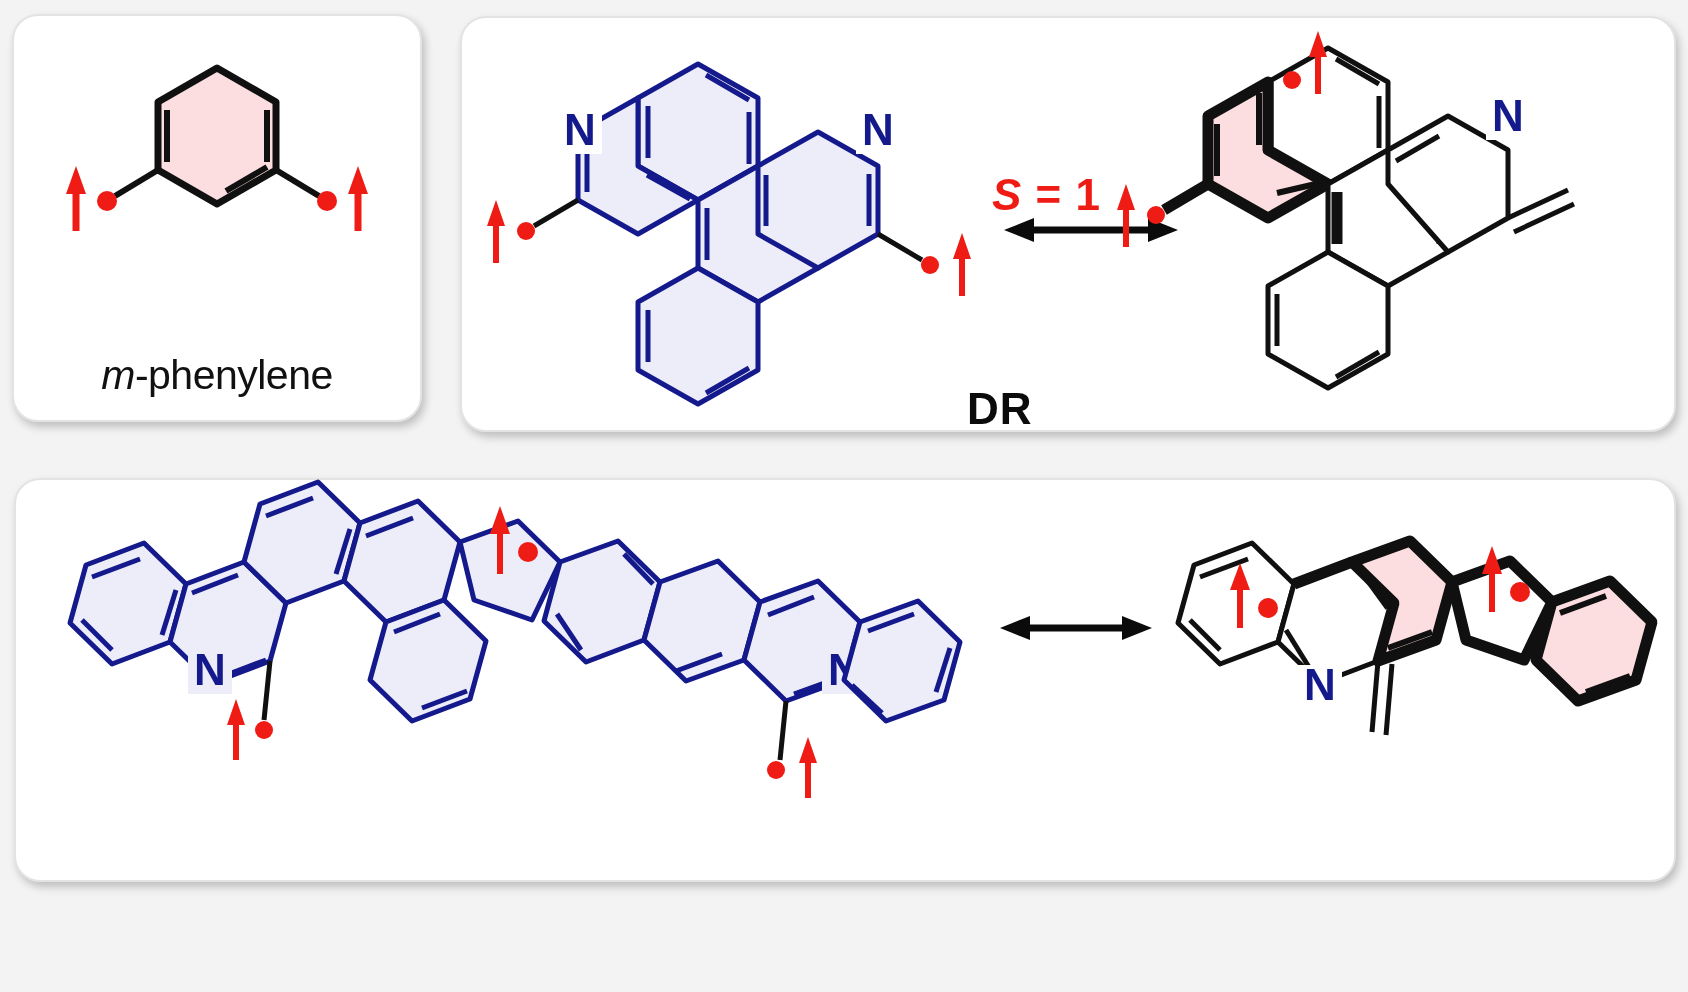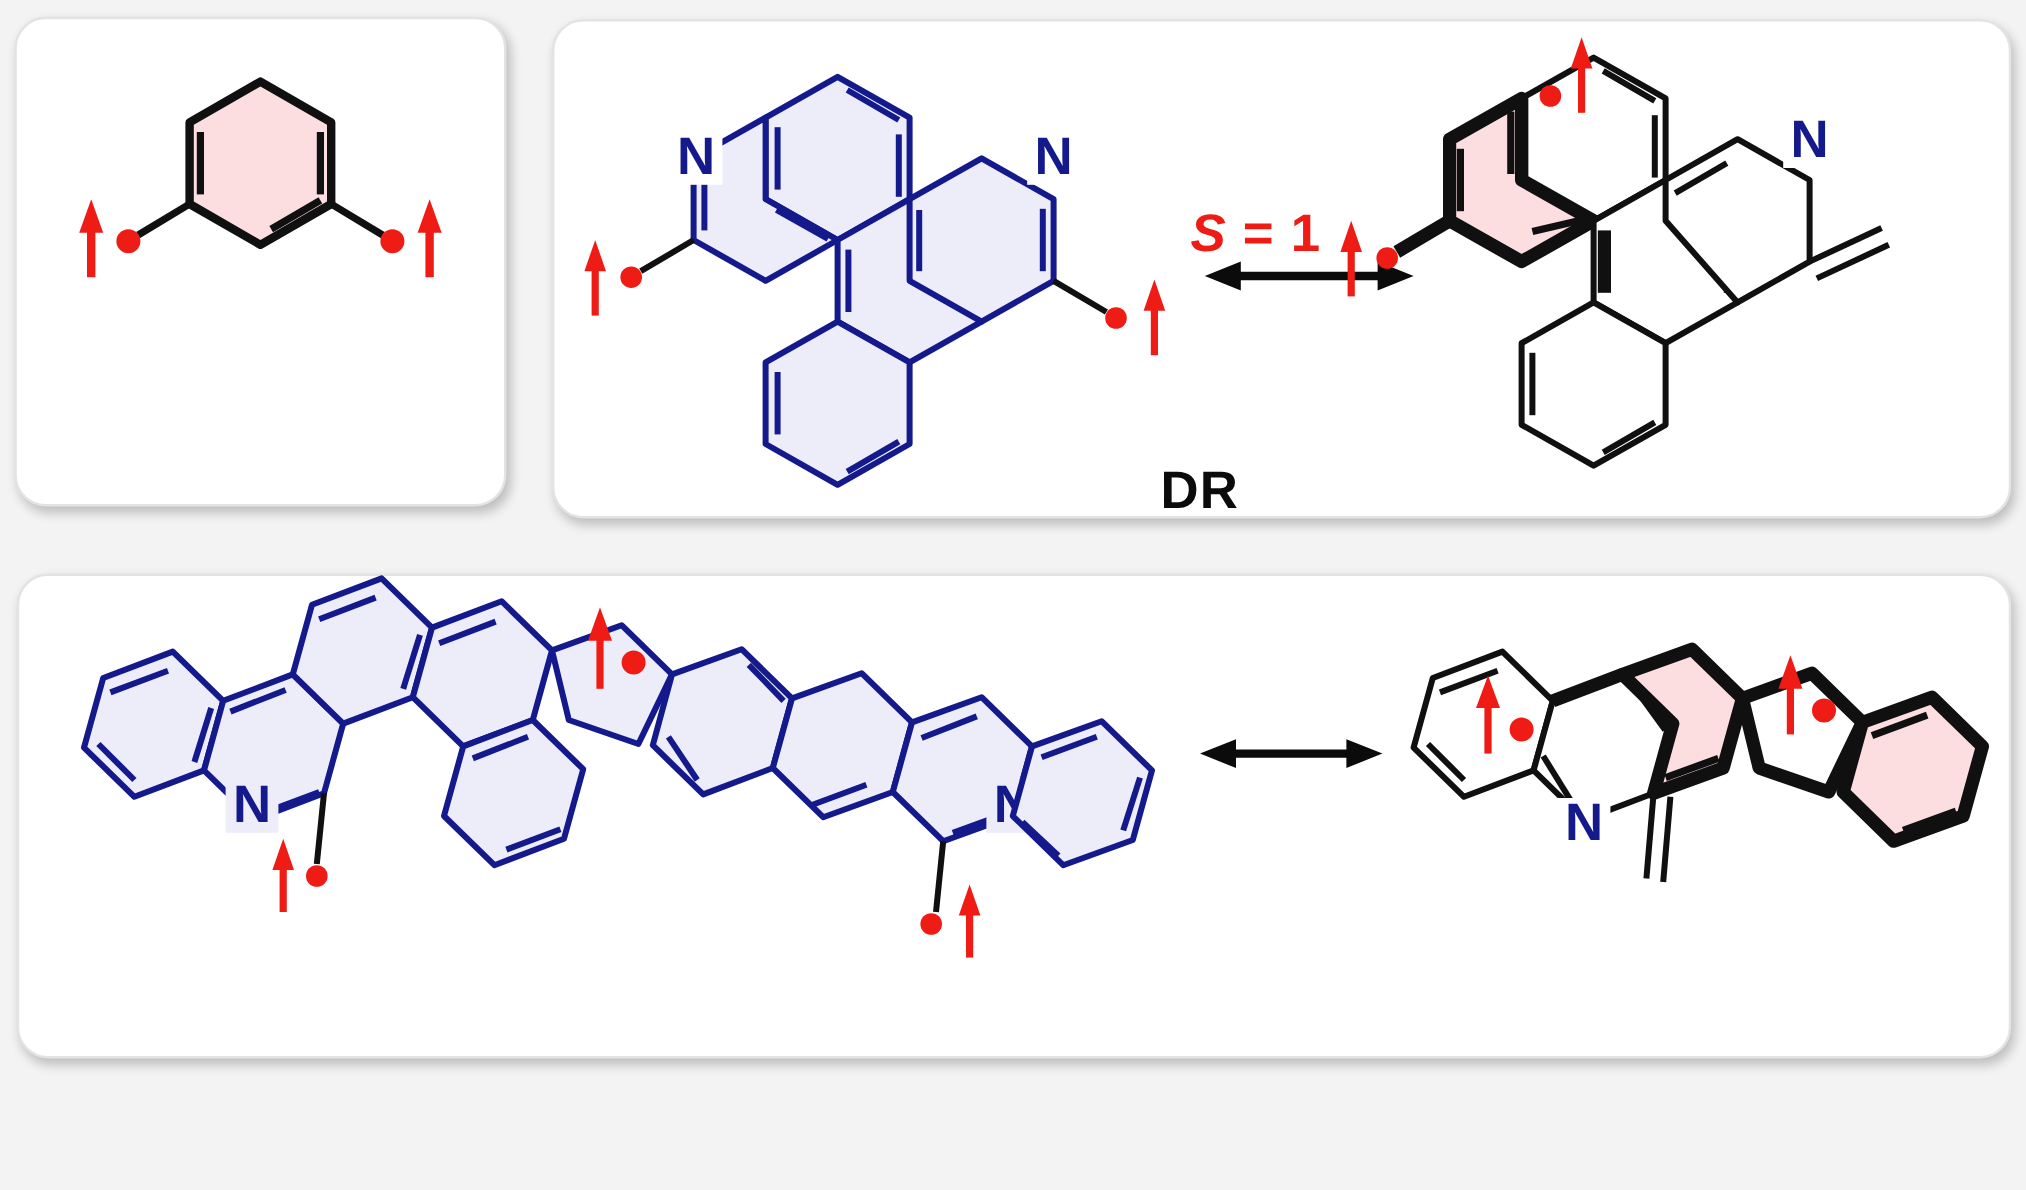--- a/index.html
+++ b/index.html
@@ -90,20 +90,21 @@
         <g>
           <line x1="62" y1="215" x2="62" y2="164" stroke="#ee1c15" stroke-width="7"></line>
           <polygon points="62,150 52,178 72,178" fill="#ee1c15"></polygon>
         </g>
         <g>
           <line x1="344" y1="215" x2="344" y2="164" stroke="#ee1c15" stroke-width="7"></line>
           <polygon points="344,150 334,178 354,178" fill="#ee1c15"></polygon>
         </g>
       </svg>
     </div>
+    <div class="caption cap-mphenylene"><i>m</i><span>-phenylene</span></div>
   </div>
 
   <div class="panel" id="panel-dr">
     <div class="svgwrap">
       <svg viewBox="0 0 1212 412" xmlns="http://www.w3.org/2000/svg">
 
         <g>
 
           <polygon points="236,46 296,80 296,148 236,182 176,148 176,80" fill="#ededfa" stroke="#141a8c" stroke-width="5" stroke-linejoin="round"></polygon>
           <line x1="186" y1="88" x2="186" y2="140" stroke="#141a8c" stroke-width="5"></line>

